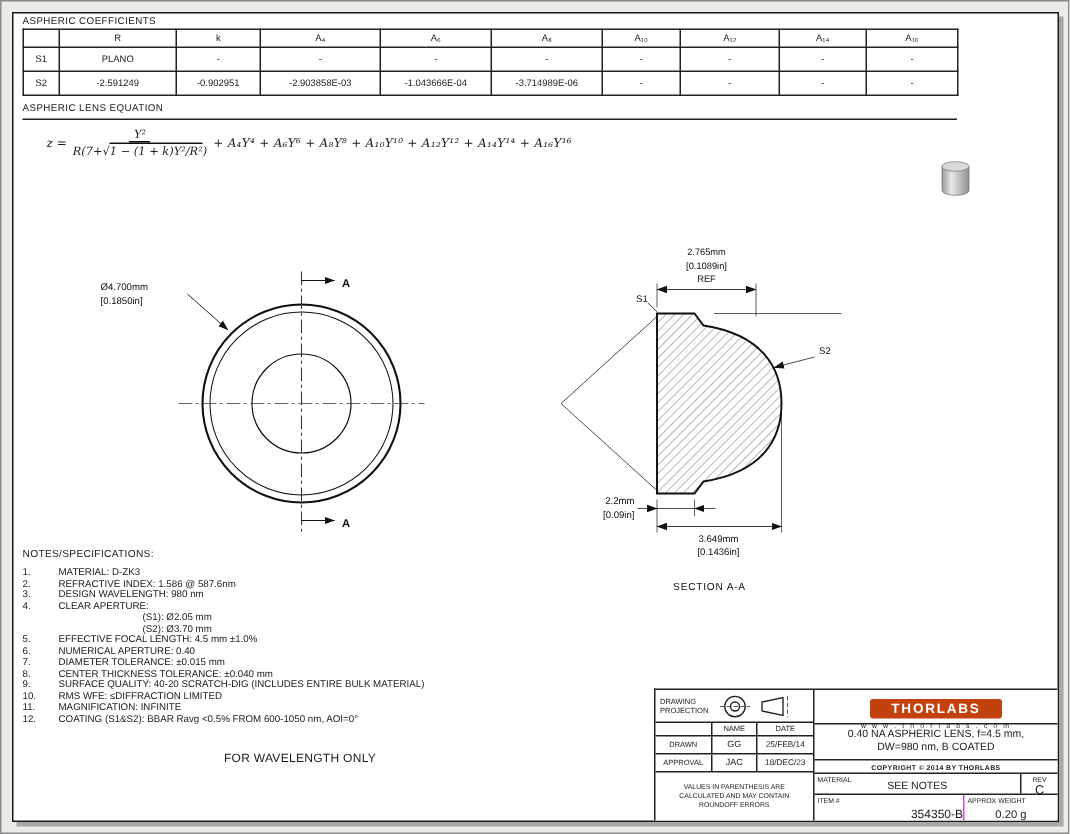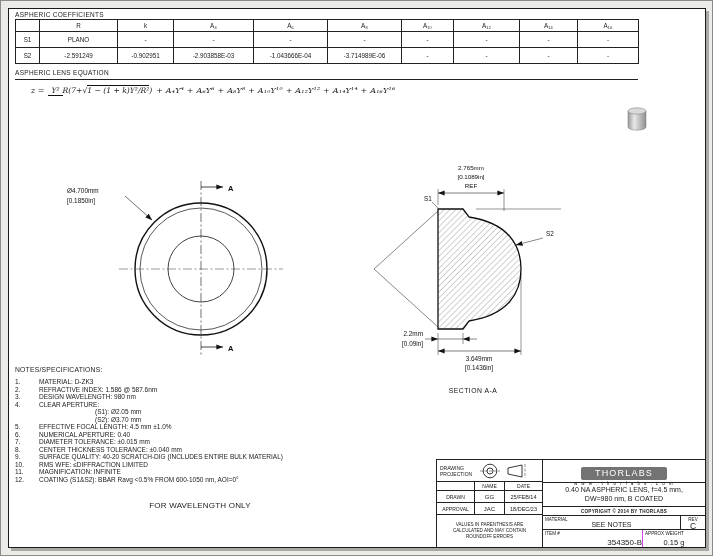--- a/index.html
+++ b/index.html
@@ -13,21 +13,21 @@
   #eq-title{left:6px;top:60px}
   #eq-rule{position:absolute;left:6px;top:70px;width:623px;border-top:1px solid #222;height:0}
 
   
   #coef-table{position:absolute;left:6px;top:10px;width:623px;border-collapse:collapse;table-layout:fixed}
   #coef-table td{border:.8px solid #222;font-size:6.3px;text-align:center;vertical-align:middle;height:16px;padding:0;overflow:hidden;white-space:nowrap}
   #coef-table tr.hdr td{height:12px}
 
   
   #equation{position:absolute;left:22px;top:76px;display:flex;align-items:center;gap:4px;font-family:"DejaVu Serif",serif;font-style:italic;font-size:8px;white-space:nowrap}
-  .frac{display:inline-flex;flex-direction:row;align-items:center;font-size:7.6px}
+  .frac{display:inline-flex;flex-direction:column;align-items:center;font-size:7.6px}
   .frac .num{padding:0 3px;border-bottom:.9px solid #111;line-height:9px}
   .frac .den{line-height:10px;display:inline-flex;align-items:baseline}
   .radicand{border-top:.9px solid #111}
   .eq-tail{letter-spacing:.2px}
 
   
   #drawings{position:absolute;left:12px;top:142px;width:620px;height:258px}
   #drawings text{font-family:"Liberation Sans",sans-serif;fill:#111}
   #thumb{position:absolute;left:616px;top:95px;width:24px;height:30px}
 
@@ -52,21 +52,21 @@
   .c-name{width:30px;border-right:1px solid #222;height:100%;display:flex;align-items:center;justify-content:center}
   .c-date{flex:1;height:100%;display:flex;align-items:center;justify-content:center}
   .sig-row{height:12px;align-items:center;text-align:center}
   .sig-row .c-label{font-size:5px}
   .sig-row .c-name{font-size:6px}
   .sig-row .c-date{font-size:5.5px}
   #disclaimer{flex:1;display:flex;align-items:center;justify-content:center;text-align:center;font-size:4.6px;line-height:5.8px;padding:2px 6px}
 
   #tb-right{flex:1;display:flex;flex-direction:column}
   #logo-row{height:23px;border-bottom:1px solid #222;text-align:center;padding-top:2px}
-  #logo-pill{display:inline-block;background:#737373;color:#fff;font-weight:normal;font-size:9px;letter-spacing:1.2px;padding:1.5px 14px;border-radius:2px}
+  #logo-pill{display:inline-block;background:#c2410c;color:#fff;font-weight:bold;font-size:9px;letter-spacing:1.2px;padding:1.5px 14px;border-radius:2px}
   #website{font-size:4.6px;letter-spacing:1.4px;margin-top:1px}
   #title-row{height:24px;border-bottom:1px solid #222;display:flex;align-items:center;justify-content:center;text-align:center;font-size:7px;line-height:8.6px;padding:0 8px}
   #copyright-row{height:9px;border-bottom:1px solid #222;display:flex;align-items:center;justify-content:center;font-size:4.6px;font-weight:bold;letter-spacing:.3px}
   #material-row{height:14px;border-bottom:1px solid #222;display:flex}
   .tag-cell{position:relative}
   .tag{position:absolute;left:2px;top:1px;font-size:4.6px}
   #material-cell{flex:1;border-right:1px solid #222;text-align:center;font-size:7px;padding-top:5px}
   #rev-cell{width:24px;text-align:center;font-size:4.6px;padding-top:1px}
   #rev-val{font-size:8.5px;line-height:8px}
   #item-row{flex:1;display:flex}
@@ -335,20 +335,20 @@
           <div id="rev-val">C</div>
         </div>
       </div>
       <div id="item-row">
         <div id="item-cell" class="tag-cell">
           <span class="tag">ITEM #</span>
           <span>354350-B</span>
         </div>
         <div id="weight-cell" class="tag-cell">
           <span class="tag">APPROX WEIGHT</span>
-          <span>0.15 g</span>
+          <span>0.20 g</span>
         </div>
       </div>
     </div>
   </div>
 
 </div>
 </div>
 
 </body></html>

